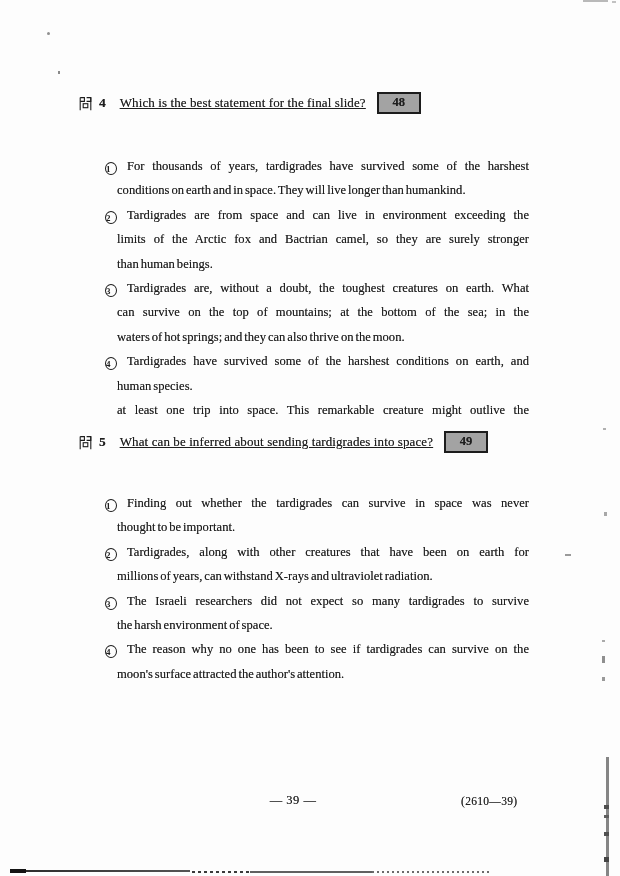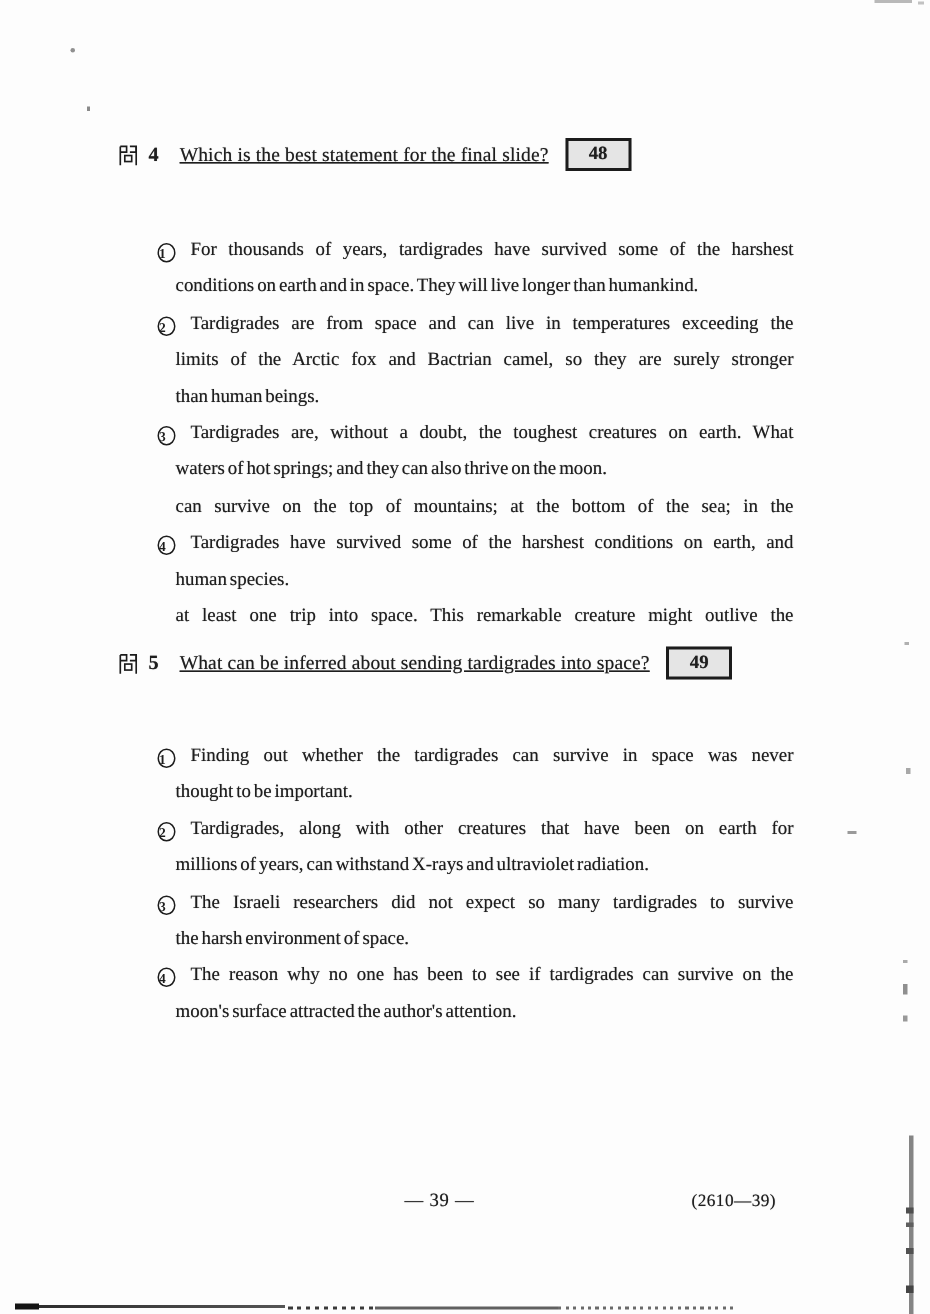--- a/index.html
+++ b/index.html
@@ -29,21 +29,21 @@
   .qtext { margin-left: 14px; letter-spacing: 0.1px; text-decoration: underline; }
   .ansbox {
     margin-left: 11px;
     display: inline-block;
     width: 44px;
     border: 2px solid #1c1c1c;
     text-align: center;
     font-size: 12.5px;
     font-weight: 700;
     padding: 1px 0 2px 0;
-    background: #e5e5e5;
+    background: #a3a3a3;
   }
 
   
   .options {
     position: absolute;
     left: 117px;
     width: 412px;
     font-size: 12.6px;
     word-spacing: -1.2px;
   }
@@ -124,28 +124,28 @@
     <span class="qtext">Which is the best statement for the final slide?</span>
     <span class="ansbox">48</span>
   </div>
 
   <div class="options" style="top:154px">
     <div class="option">
       <div class="ln j"><span class="circ">1</span><span>For thousands of years, tardigrades have survived some of the harshest</span></div>
       <div class="ln last"><span>conditions on earth and in space.  They will live longer than humankind.</span></div>
     </div>
     <div class="option">
-      <div class="ln j"><span class="circ">2</span><span>Tardigrades are from space and can live in temperatures exceeding the</span></div>
+      <div class="ln j"><span class="circ">2</span><span>Tardigrades are from space and can live in environment exceeding the</span></div>
       <div class="ln j"><span>limits of the Arctic fox and Bactrian camel, so they are surely stronger</span></div>
       <div class="ln last"><span>than human beings.</span></div>
     </div>
     <div class="option">
       <div class="ln j"><span class="circ">3</span><span>Tardigrades are, without a doubt, the toughest creatures on earth.  What</span></div>
+      <div class="ln j"><span>can survive on the top of mountains; at the bottom of the sea; in the</span></div>
       <div class="ln last"><span>waters of hot springs; and they can also thrive on the moon.</span></div>
-      <div class="ln j"><span>can survive on the top of mountains; at the bottom of the sea; in the</span></div>
     </div>
     <div class="option">
       <div class="ln j"><span class="circ">4</span><span>Tardigrades have survived some of the harshest conditions on earth, and</span></div>
       <div class="ln last"><span>human species.</span></div>
       <div class="ln j"><span>at least one trip into space.  This remarkable creature might outlive the</span></div>
     </div>
   </div>
 
   <div class="qheader" style="top:431px">
     <svg class="kanji" viewBox="0 0 15 15" aria-label="問">

